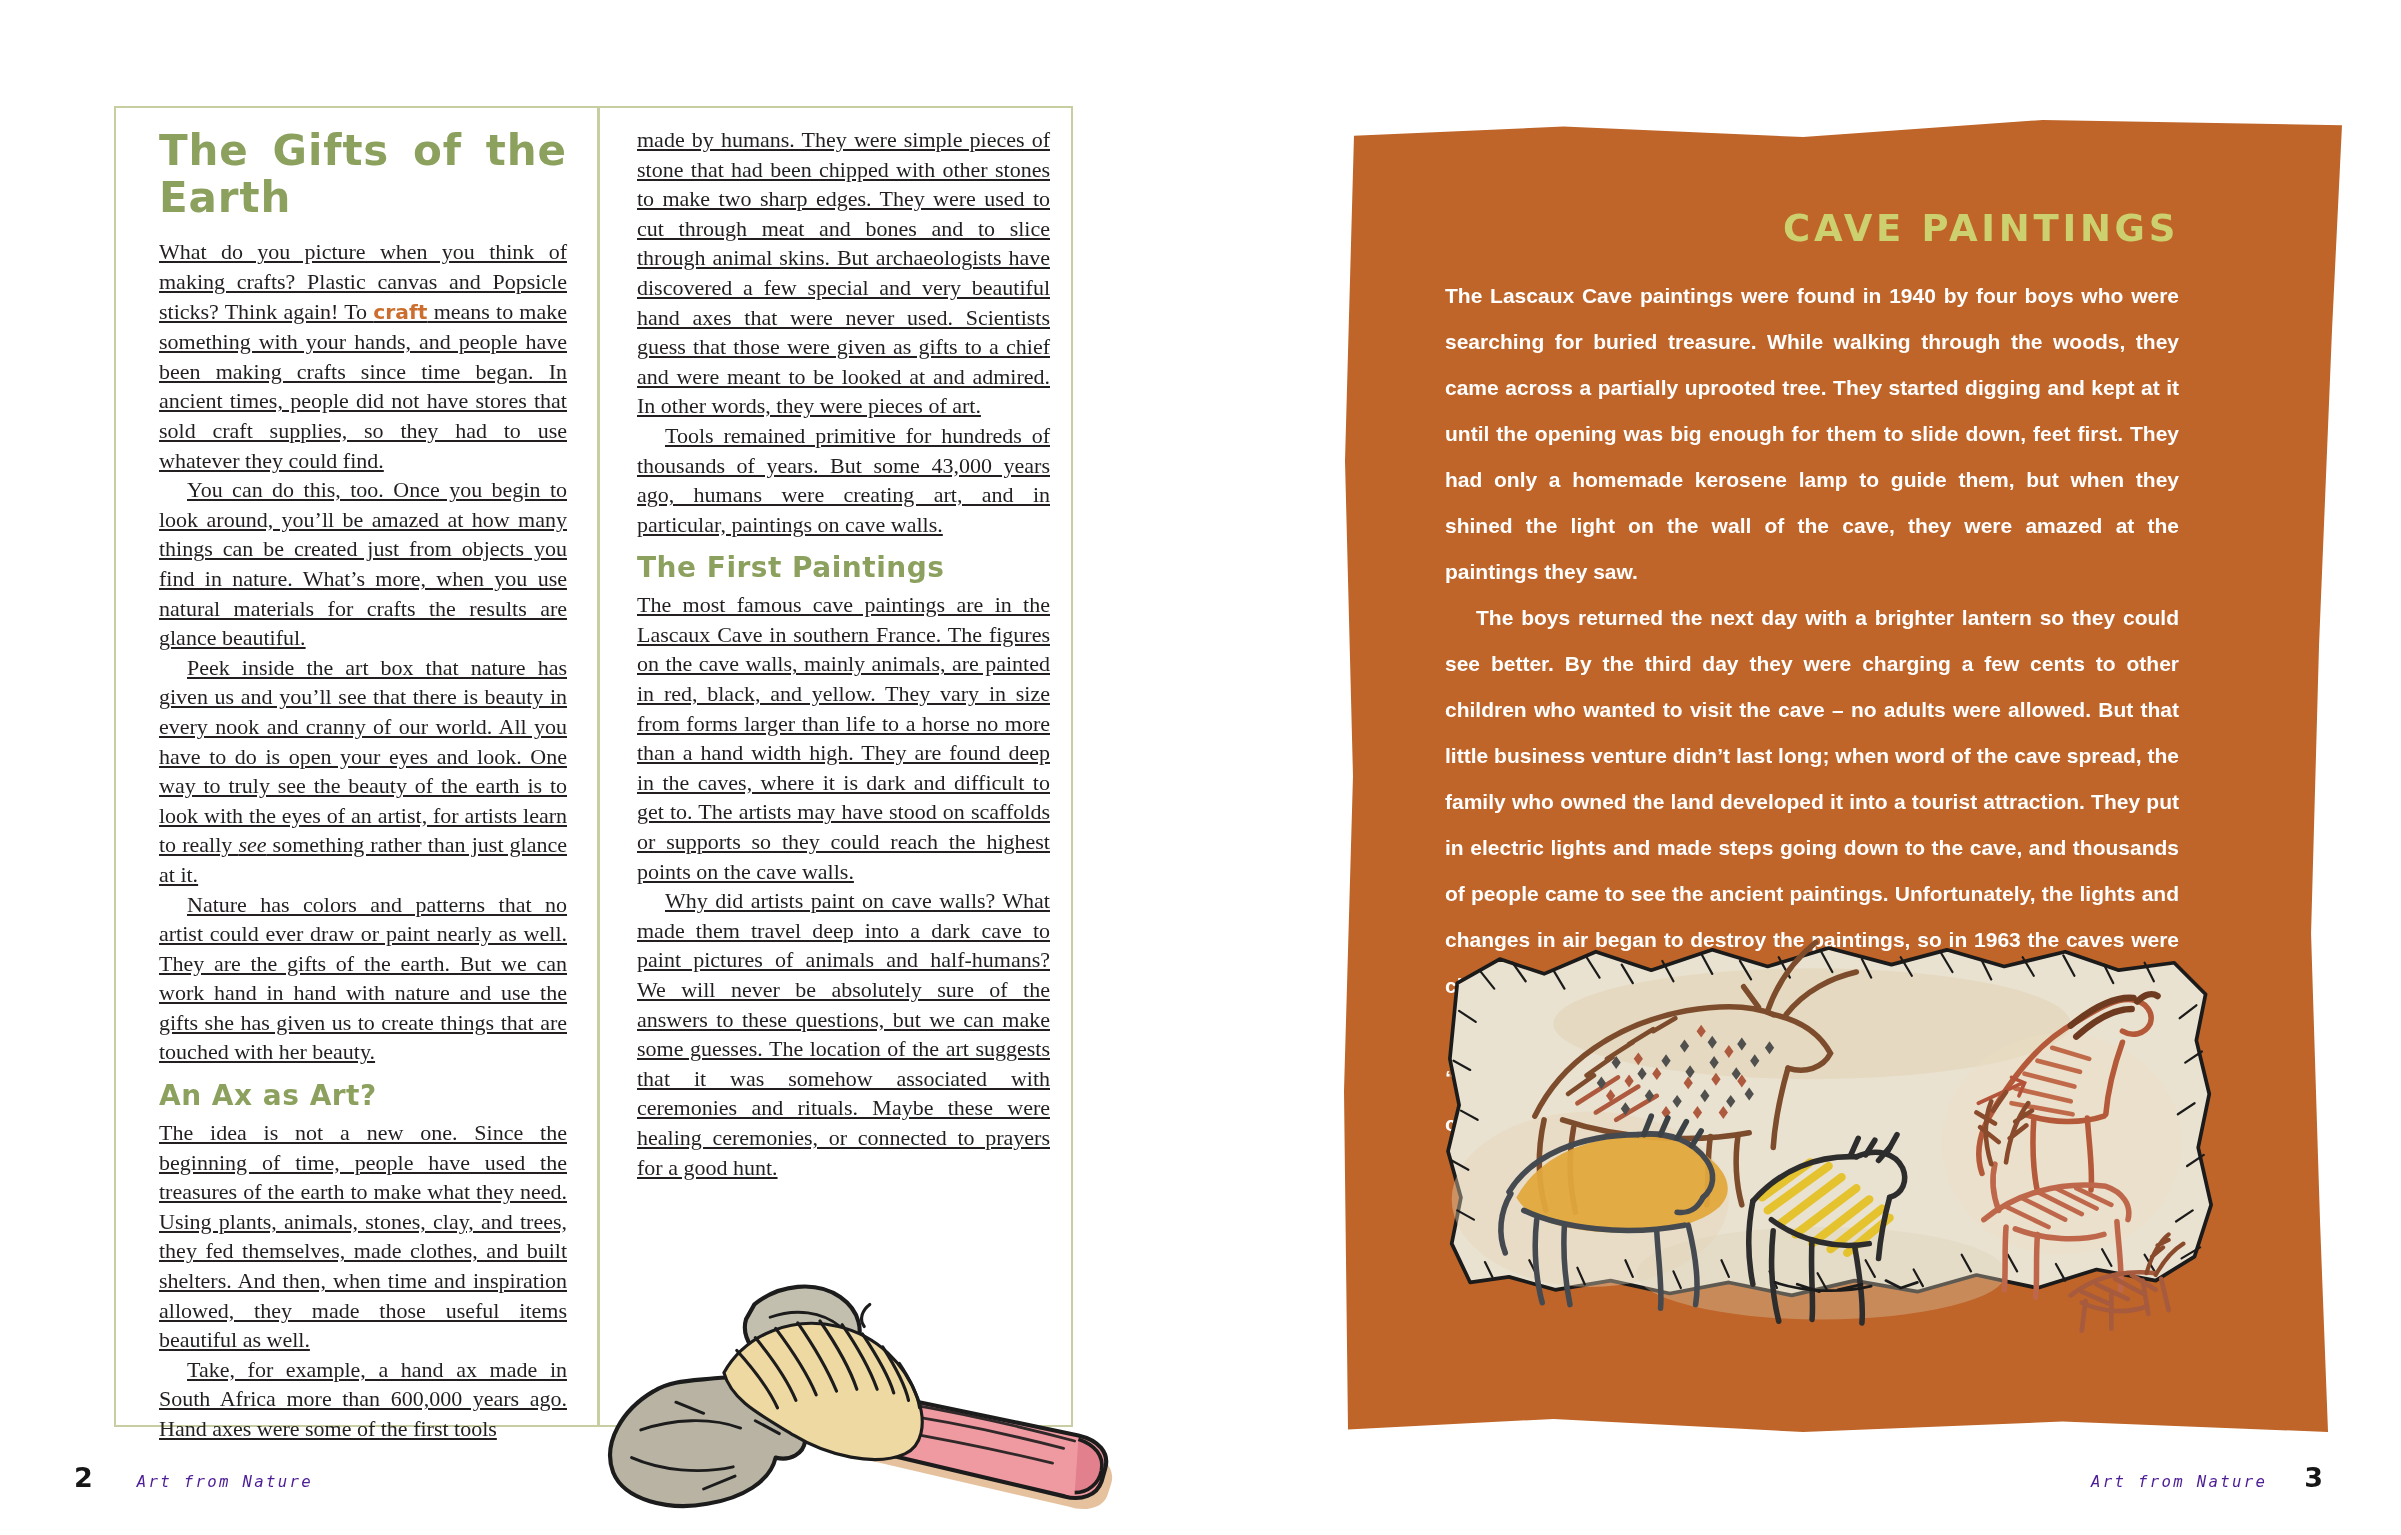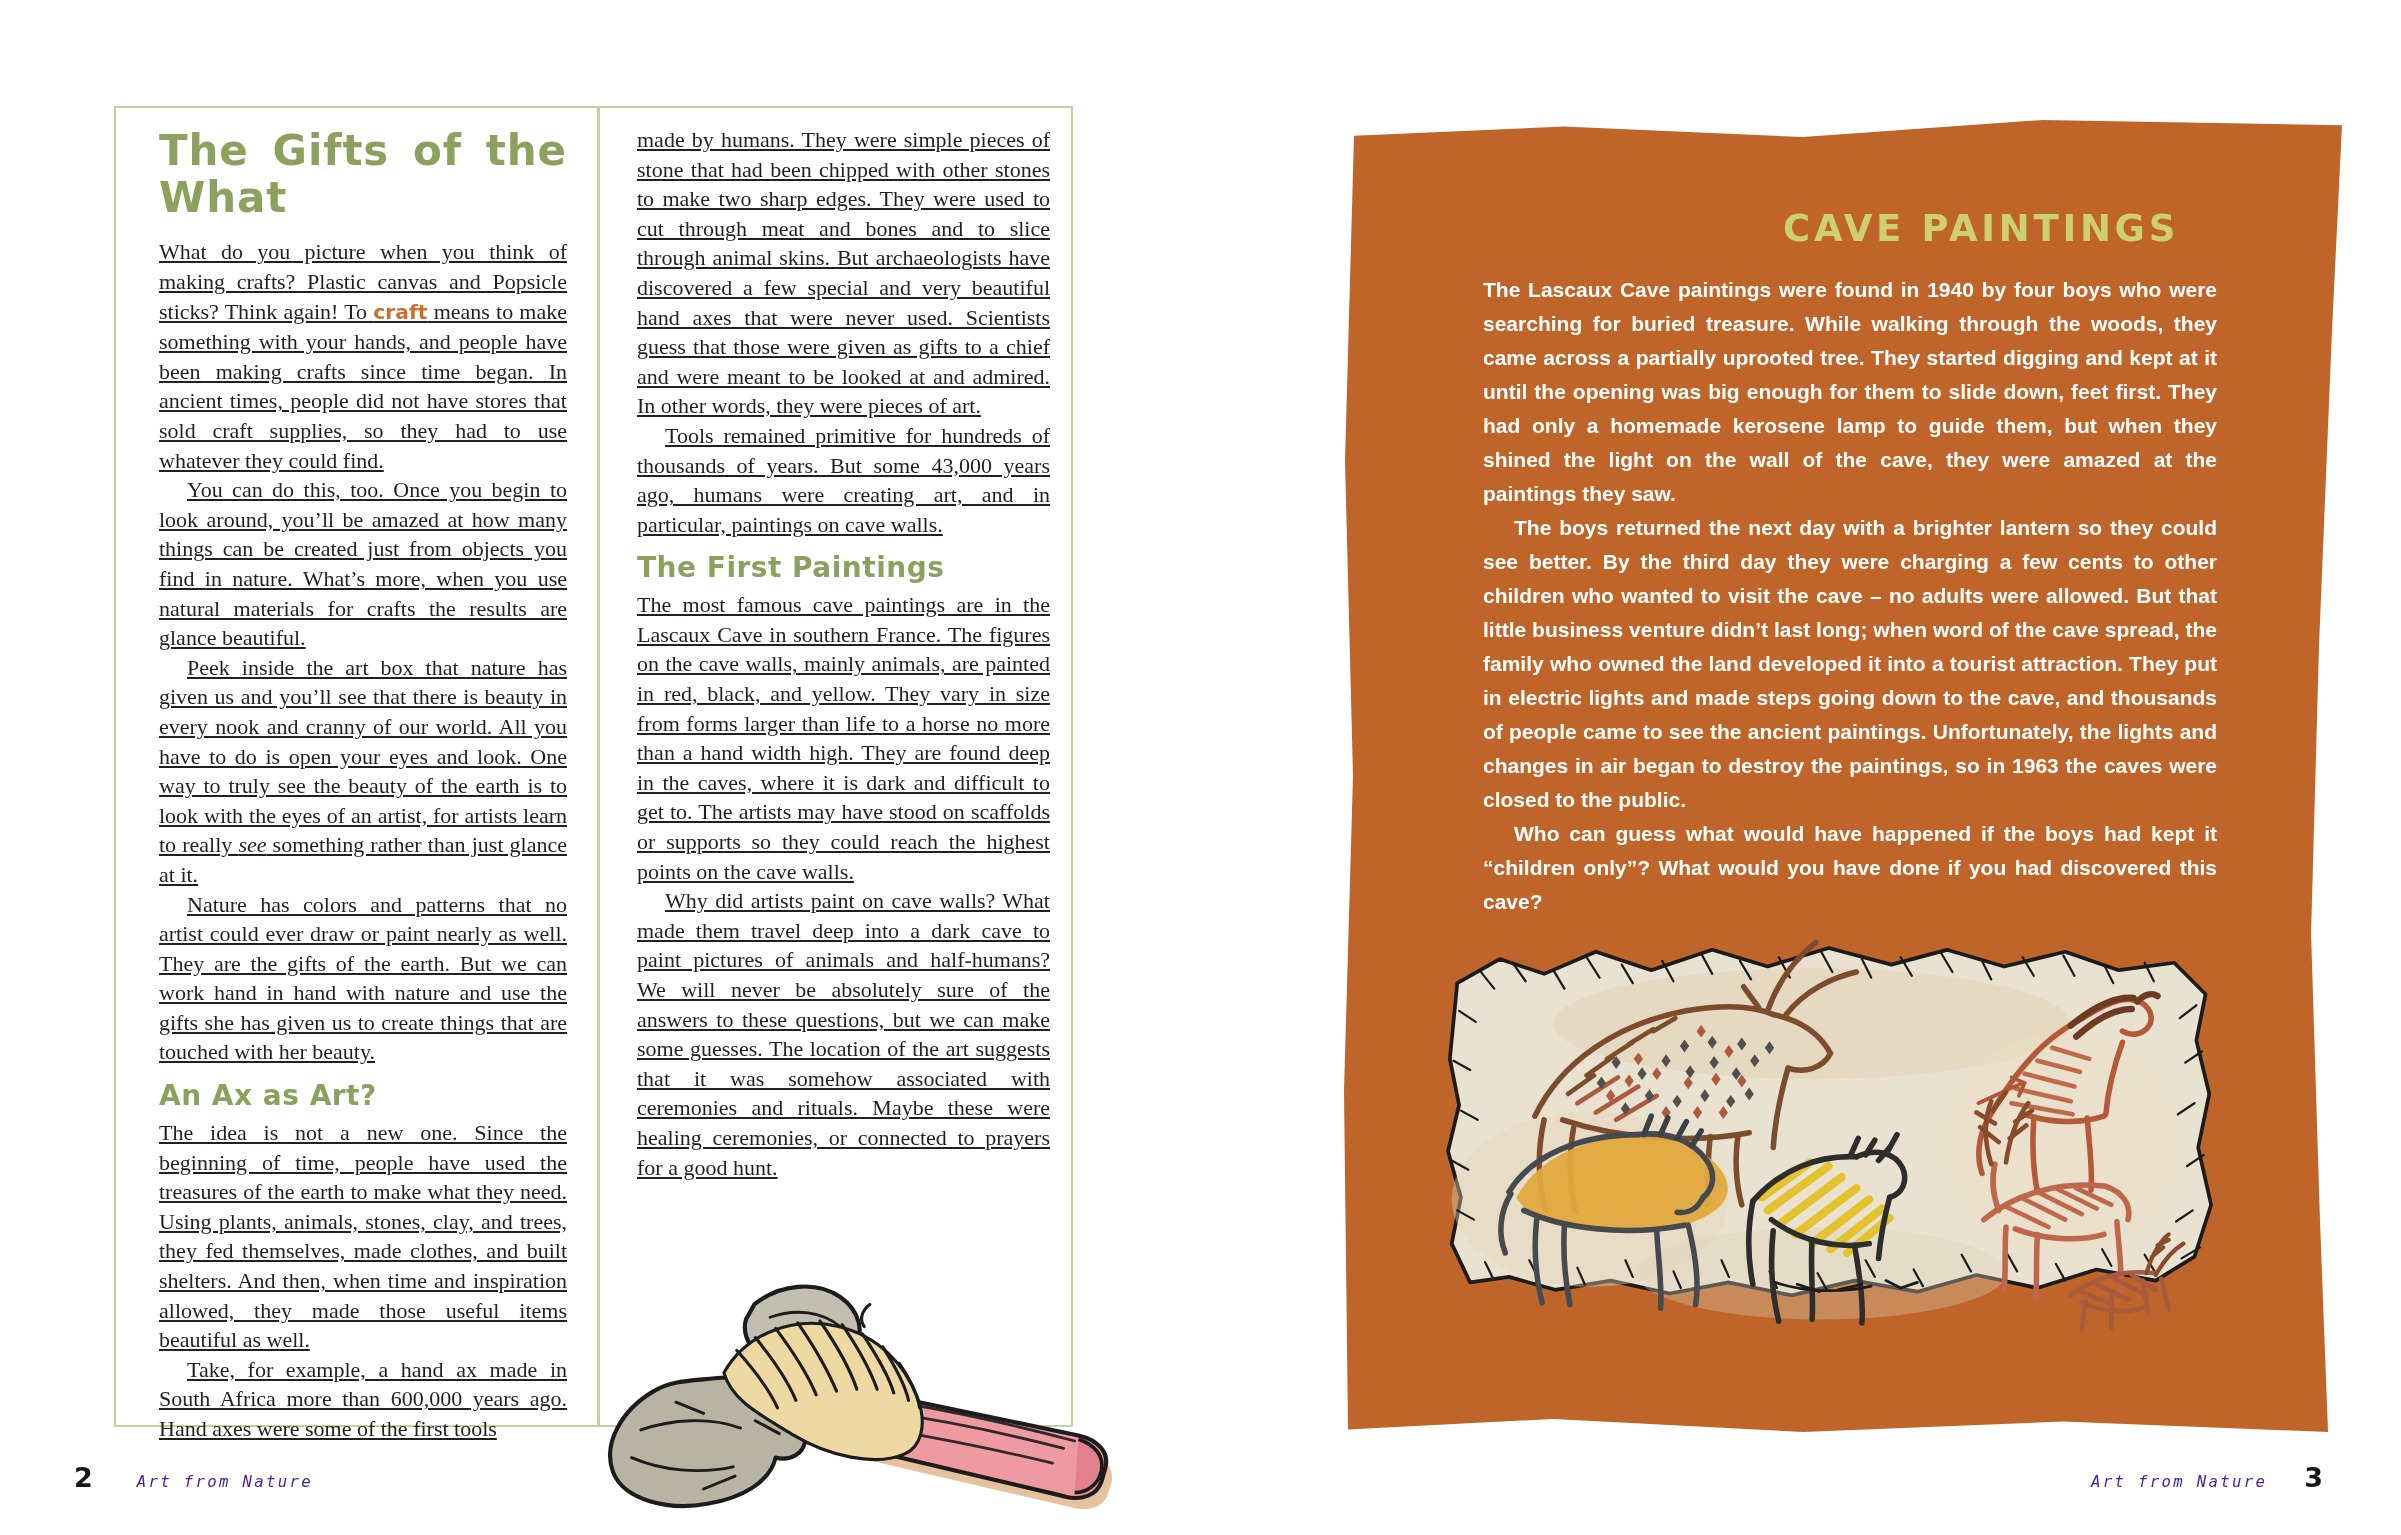--- a/index.html
+++ b/index.html
@@ -30,41 +30,41 @@
     background:var(--sidebar-orange);
     clip-path:polygon(1% 1.2%, 22% 0.5%, 46% 1.3%, 70% 0%, 100% 0.4%,
                       99% 16%, 97.7% 40%, 96.9% 62%, 97.8% 84%, 98.6% 100%,
                       72% 99.2%, 46% 100%, 21% 99%, 0.4% 99.8%,
                       0% 74%, 0.9% 50%, 0.1% 26%); }
   .cave-title { position:absolute; left:1445px; top:207px; width:734px; margin:0; text-align:right;
     font-family:"DejaVu Sans", sans-serif; font-weight:bold; font-size:37px; letter-spacing:3.7px;
     color:var(--sidebar-title); z-index:2; }
   .cave-text { position:absolute; left:1445px; top:273px; width:734px; z-index:2;
     color:var(--sidebar-text); font-family:"Liberation Sans", sans-serif; font-weight:bold;
-    font-size:21px; line-height:34px; text-align:justify;margin-left:38px; }
+    font-size:21px; line-height:46px; text-align:justify; }
   .cave-text p { margin:0; }
   .cave-text p.ind { text-indent:31px; }
   .cave-art { position:absolute; left:1424px; top:922px; width:813px; height:416px; z-index:2; }
   
   .footer { position:absolute; top:1462px; display:flex; align-items:baseline; z-index:6; }
   .footer.fl { left:74px; gap:44px; }
   .footer.fr { right:78px; gap:37px; }
   .pn { font-family:"DejaVu Sans", sans-serif; font-weight:bold; font-size:27px; color:#161616; }
   .bt { font-family:"DejaVu Sans Mono", monospace; font-size:15.7px; letter-spacing:2.3px; color:#4c1d95;font-style:italic; }
 </style>
 </head>
 <body>
 
 <div class="spread" style="--page-border: #c9cea2; --heading-green: #8da15f; --craft-orange: #cc6e2d; --body-text: #231f20; --sidebar-orange: #bf6529; --sidebar-title: #ccd06e; --sidebar-text: #ffffff; --parchment: #eae2d0;">
 
   <div class="page-box"></div>
   <div class="col-divider"></div>
 
   <div class="col col1">
-    <h1 class="page-title">The Gifts of the What</h1>
+    <h1 class="page-title">The Gifts of the Earth</h1>
     <p><span>What do you picture when you think of making crafts? Plastic canvas and Popsicle sticks? Think again! To </span><span class="craft">craft</span><span> means to make something with your hands, and people have been making crafts since time began. In ancient times, people did not have stores that sold craft supplies, so they had to use whatever they could find.</span></p>
     <p class="ind">You can do this, too. Once you begin to look around, you’ll be amazed at how many things can be created just from objects you find in nature. What’s more, when you use natural materials for crafts the results are glance beautiful.</p>
     <p class="ind"><span>Peek inside the art box that nature has given us and you’ll see that there is beauty in every nook and cranny of our world. All you have to do is open your eyes and look. One way to truly see the beauty of the earth is to look with the eyes of an artist, for artists learn to really </span><span class="emph">see</span><span> something rather than just glance at it.</span></p>
     <p class="ind">Nature has colors and patterns that no artist could ever draw or paint nearly as well. They are the gifts of the earth. But we can work hand in hand with nature and use the gifts she has given us to create things that are touched with her beauty.</p>
     <h2 class="sub">An Ax as Art?</h2>
     <p>The idea is not a new one. Since the beginning of time, people have used the treasures of the earth to make what they need. Using plants, animals, stones, clay, and trees, they fed themselves, made clothes, and built shelters. And then, when time and inspiration allowed, they made those useful items beautiful as well.</p>
     <p class="ind">Take, for example, a hand ax made in South Africa more than 600,000 years ago. Hand axes were some of the first tools</p>
   </div>
 
   <div class="col col2">

